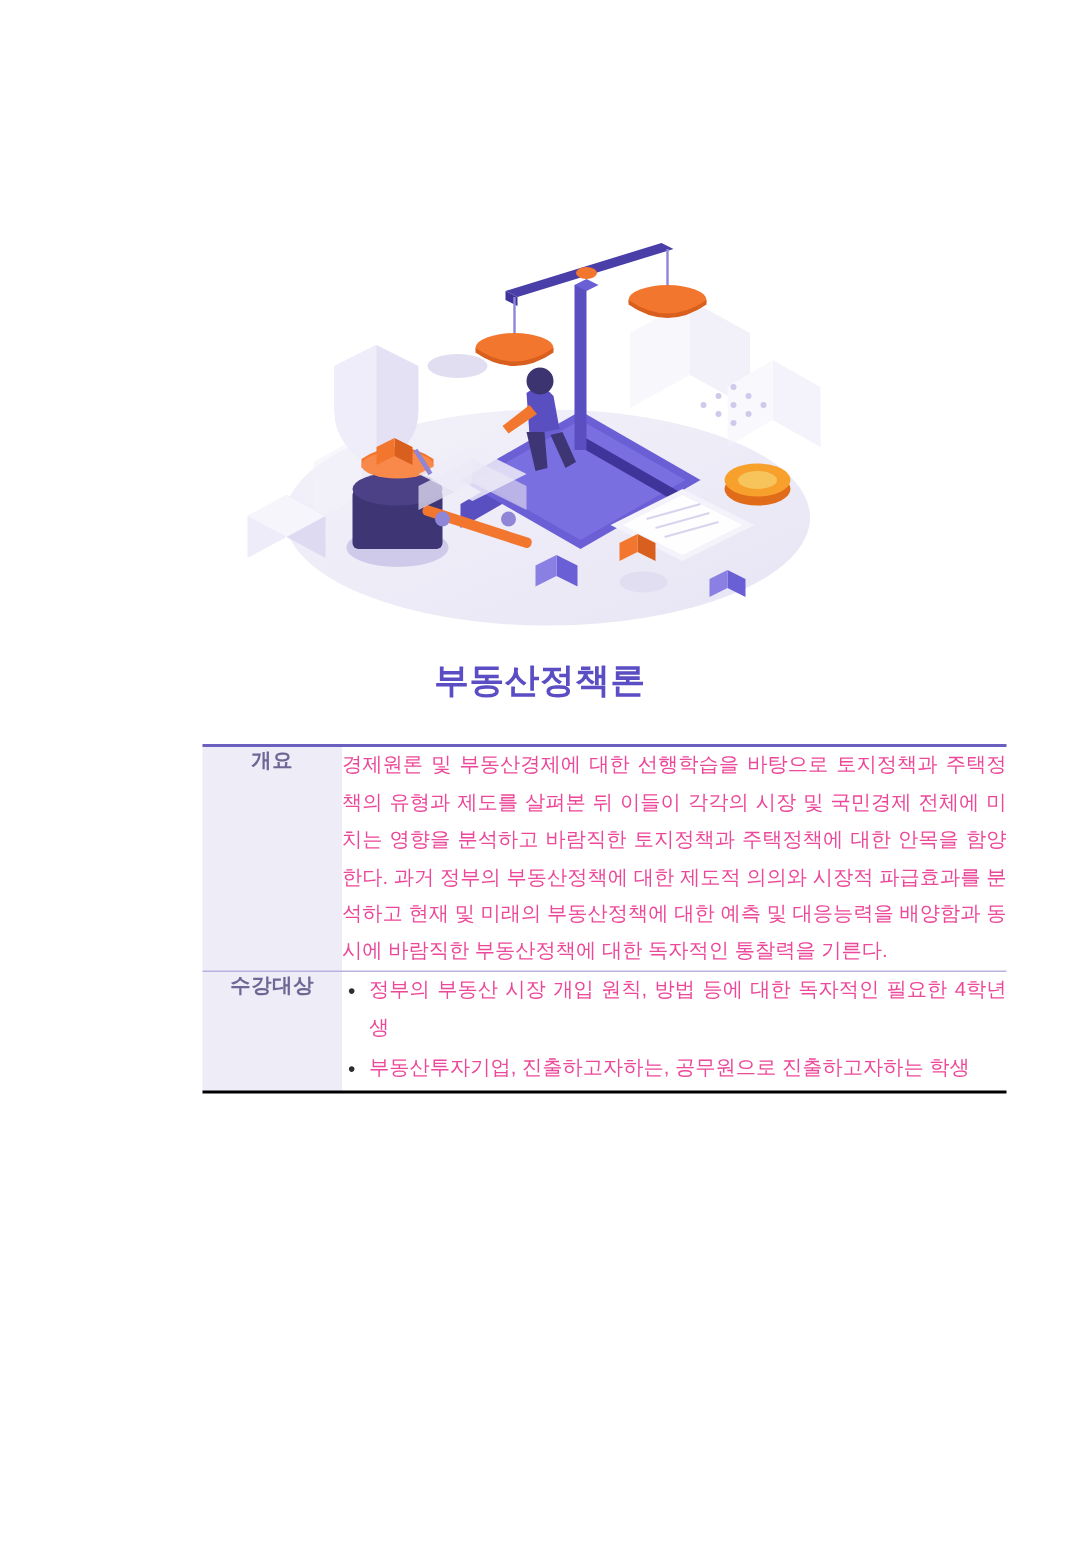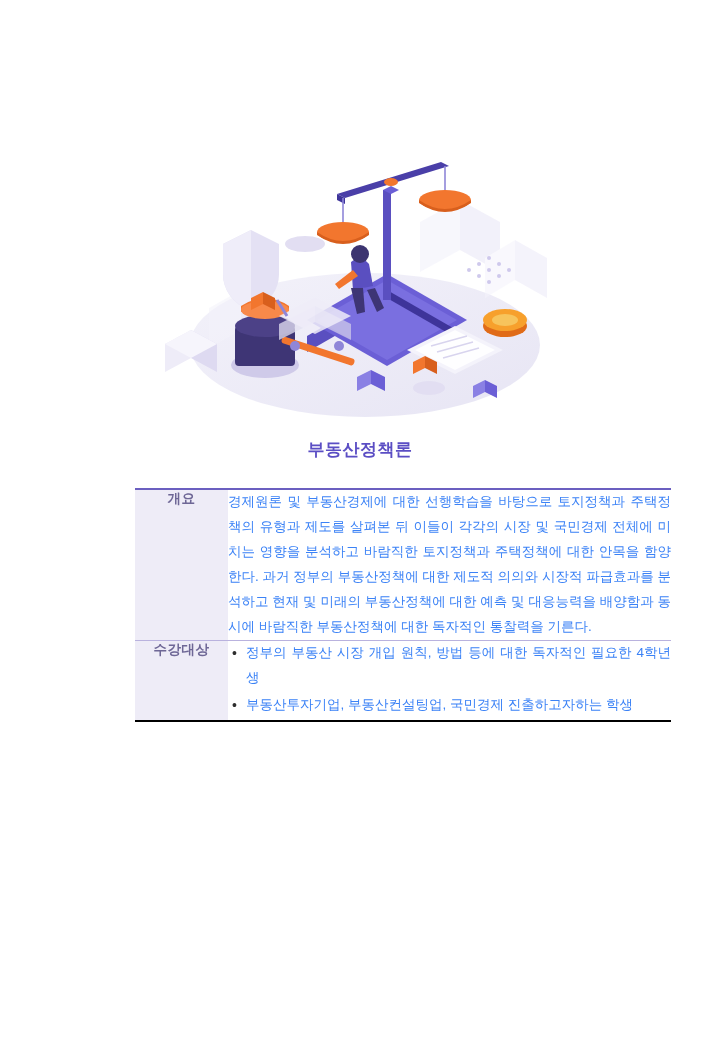--- a/index.html
+++ b/index.html
@@ -33,21 +33,21 @@
     position: absolute;
     left: 155px;
     top: 140px;
     width: 420px;
     height: 290px;
   }
 
   
   .title {
     text-align: center;
-    font-size: 17px;
+    font-size: 23px;
     font-weight: bold;
     color: #5b4ec4;
     letter-spacing: 0.5px;
     margin: 10px 0 0 0;
     line-height: 1.2;
   }
 
   
   .table-wrap {
     margin: 28px 92px 0 92px;
@@ -79,21 +79,21 @@
     vertical-align: middle;
     color: #6e6796;
     font-size: 13.5px;
     font-weight: bold;
     letter-spacing: 0.5px;
   }
   .content-cell {
     padding: 14px 14px 14px 16px;
     font-size: 13.5px;
     line-height: 1.85;
-    color: #3b82f6;
+    color: #ec4899;
     text-align: justify;
   }
   .content-cell p {
     margin: 0;
   }
   ul.bullets {
     margin: 0;
     padding: 0 0 0 18px;
     list-style: none;
   }
@@ -260,21 +260,21 @@
           <td class="label-cell">개요</td>
           <td class="content-cell">
             <p>경제원론 및 부동산경제에 대한 선행학습을 바탕으로 토지정책과 주택정책의 유형과 제도를 살펴본 뒤 이들이 각각의 시장 및 국민경제 전체에 미치는 영향을 분석하고 바람직한 토지정책과 주택정책에 대한 안목을 함양한다. 과거 정부의 부동산정책에 대한 제도적 의의와 시장적 파급효과를 분석하고 현재 및 미래의 부동산정책에 대한 예측 및 대응능력을 배양함과 동시에 바람직한 부동산정책에 대한 독자적인 통찰력을 기른다.</p>
           </td>
         </tr>
         <tr class="row-mid row-bot">
           <td class="label-cell">수강대상</td>
           <td class="content-cell">
             <ul class="bullets">
               <li>정부의 부동산 시장 개입 원칙, 방법 등에 대한 독자적인 필요한 4학년생</li>
-              <li>부동산투자기업, 부동산컨설팅업, 국민경제 진출하고자하는 학생</li>
+              <li>부동산투자기업, 진출하고자하는, 공무원으로 진출하고자하는 학생</li>
             </ul>
           </td>
         </tr>
       </tbody>
     </table>
   </div>
 
 </div>
 
 </body></html>

